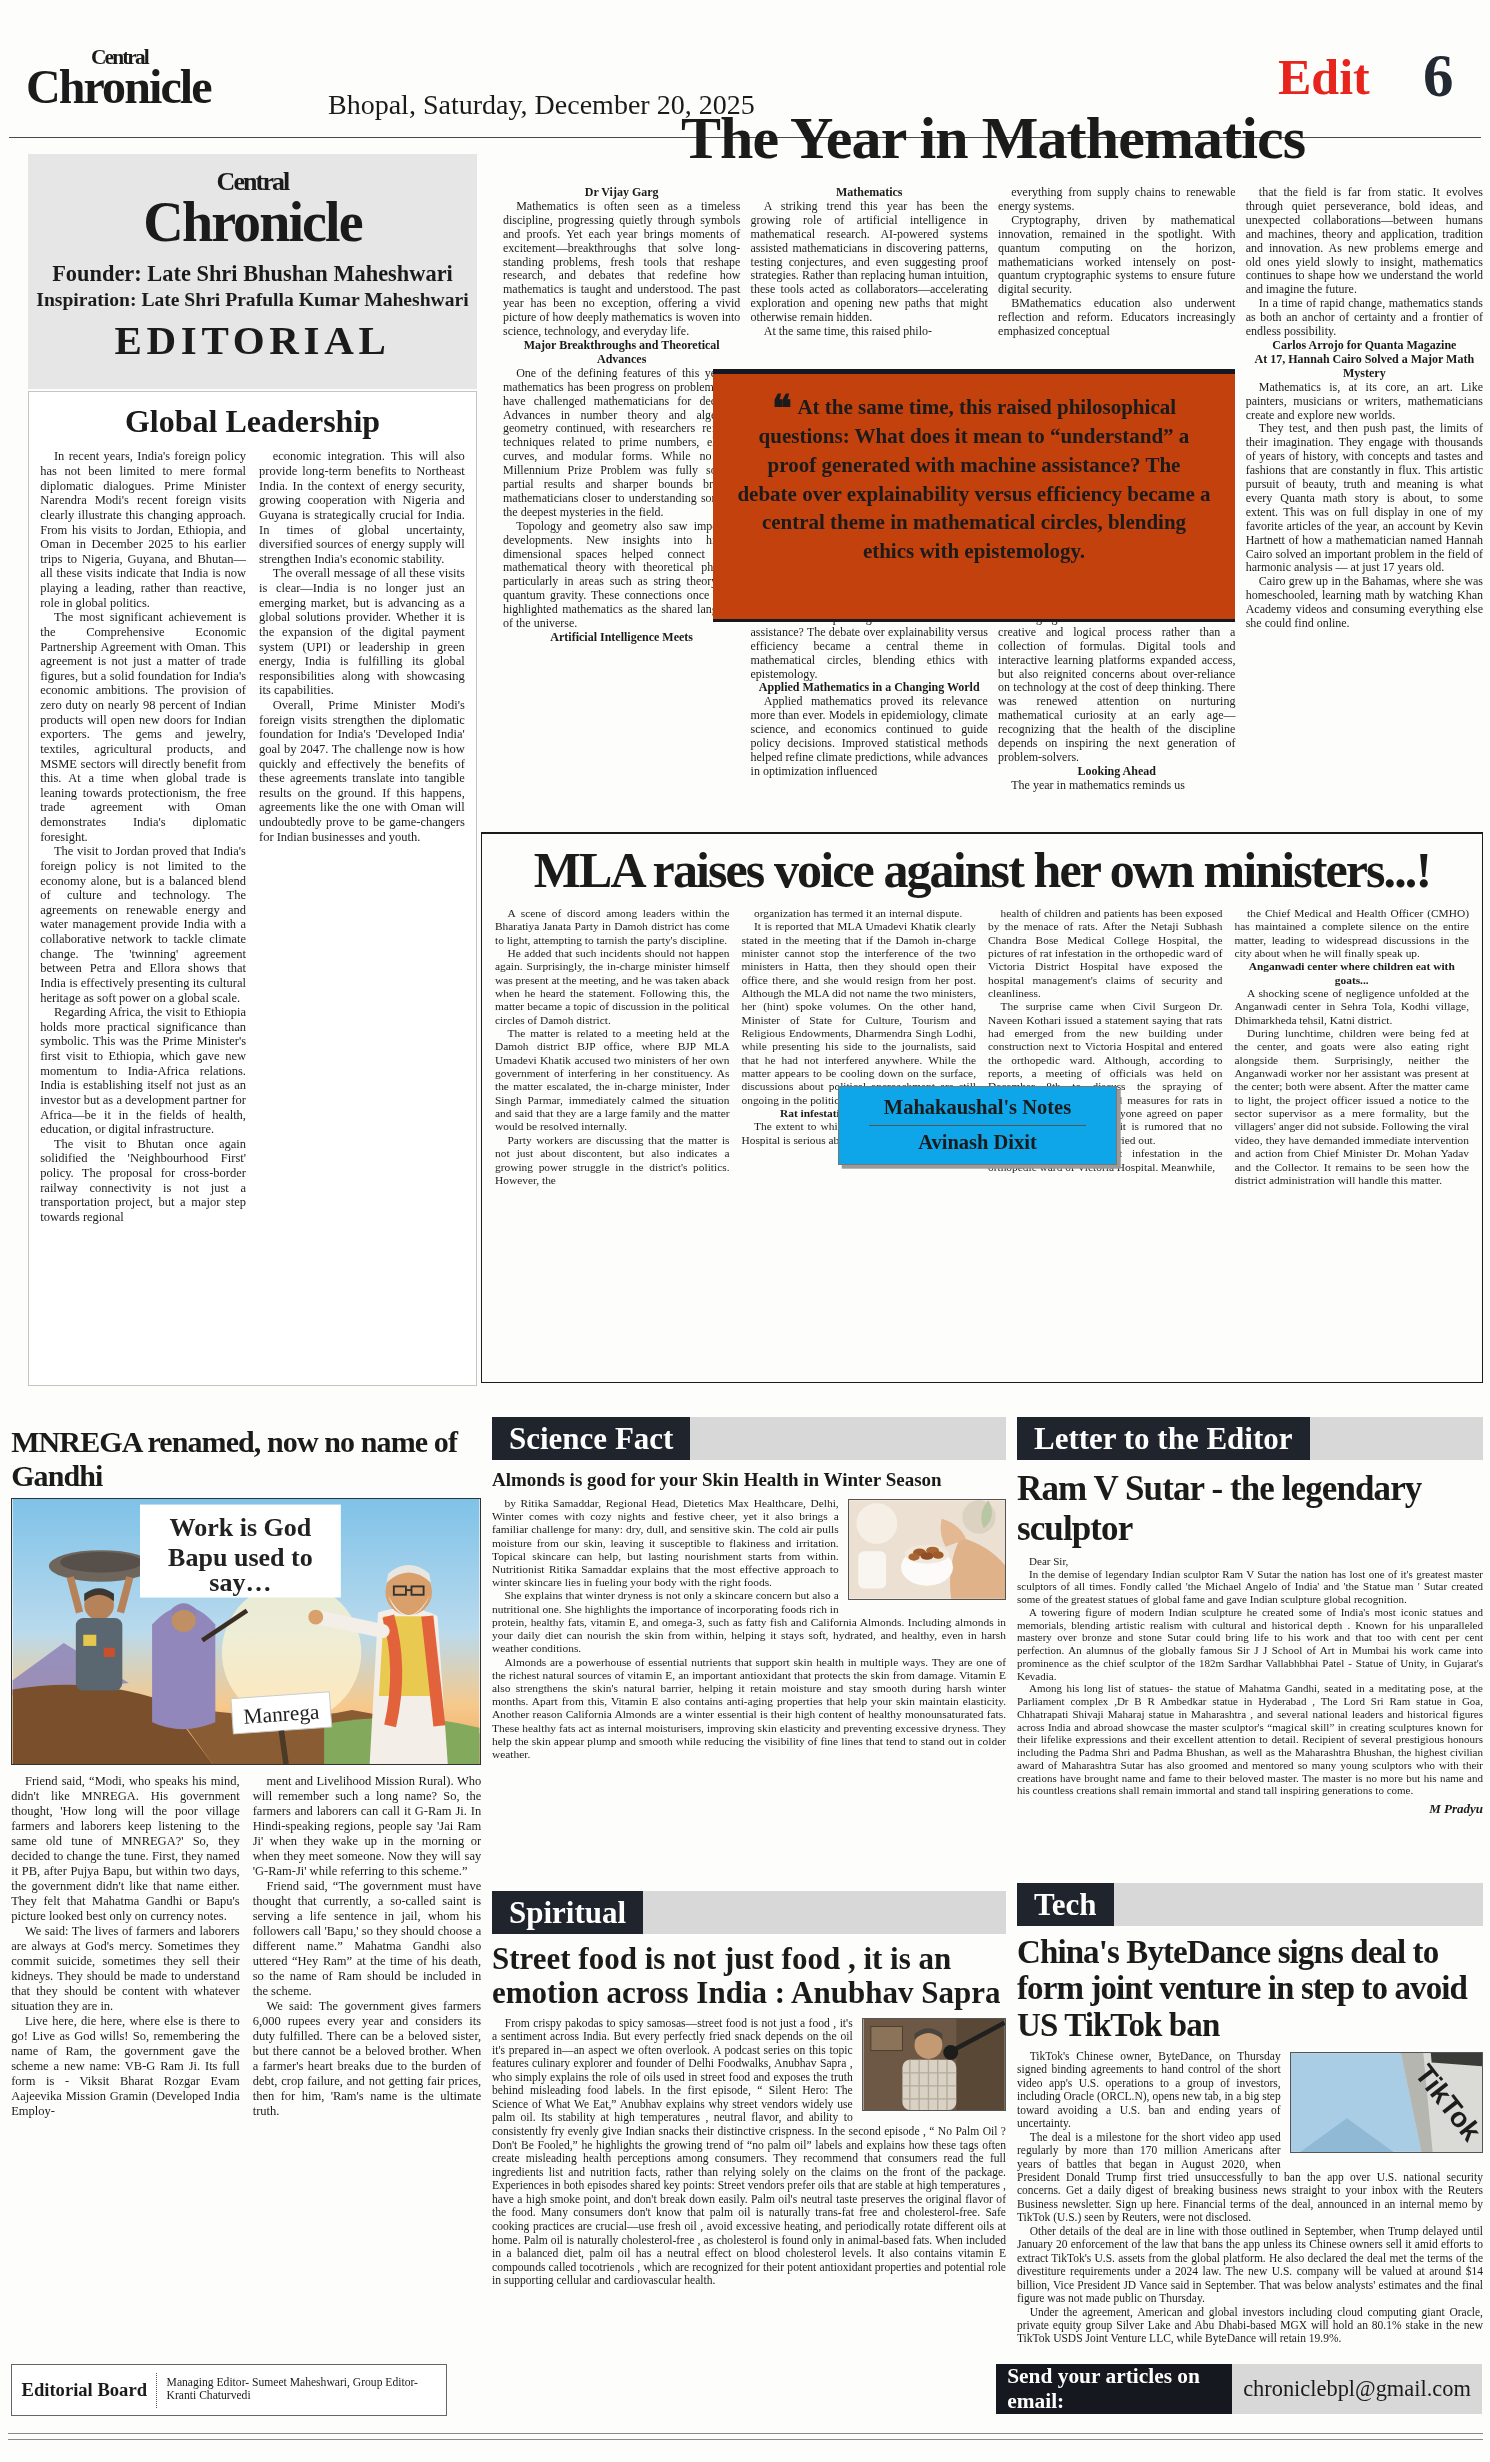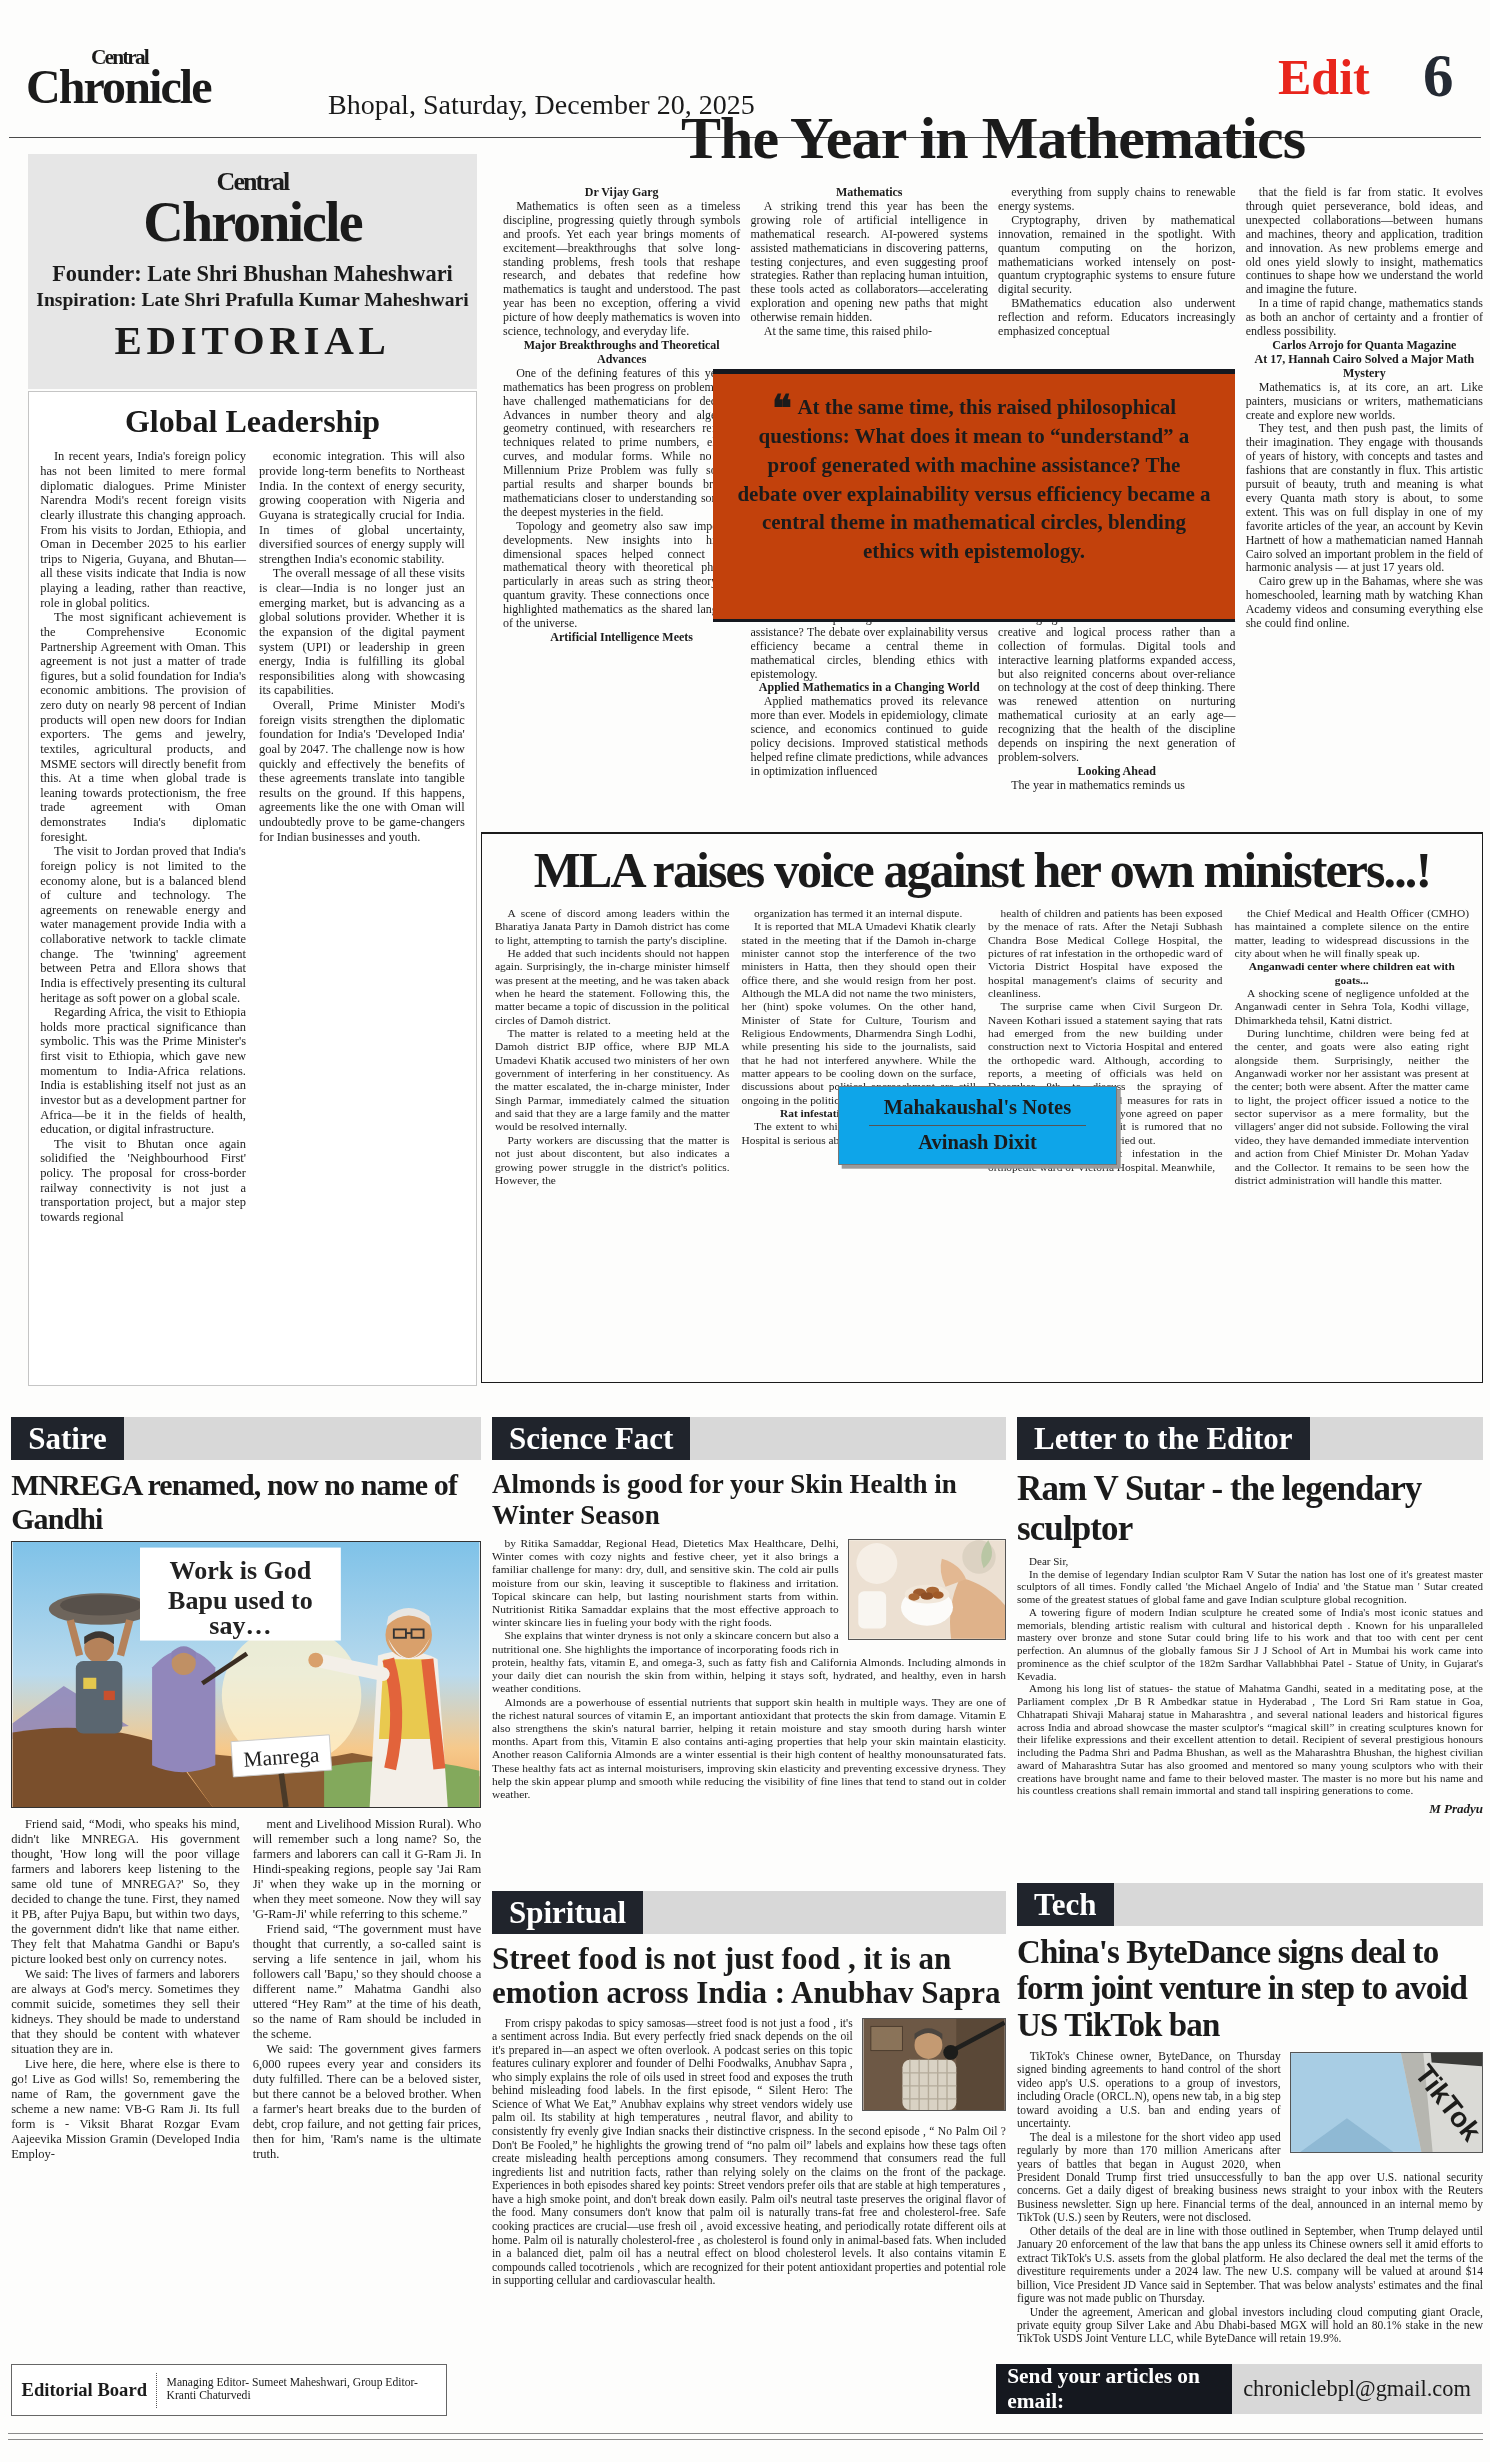--- a/index.html
+++ b/index.html
@@ -55,21 +55,21 @@
   .tag{background:#20242c;color:#fff;font-size:31px;font-weight:bold;line-height:43px;padding:0 17px;}
   .tagrest{flex:1;background:#d8d8d8;}
   
   #satire{position:absolute;left:11.2px;top:1417px;width:470px;height:942px;overflow:hidden;}
   #satire h2{margin:7.5px 0 5.6px 0;font-size:30px;letter-spacing:-0.9px;}
   #cartoon{border:1.4px solid #333;display:block;}
   #satire .cols2{margin-top:9.3px;}
   #satire .col{font-size:12.5px;line-height:1.2;}
   .secbody{text-align:justify;}
   #science{position:absolute;left:492px;top:1417px;width:514px;height:466px;overflow:hidden;}
-  #science h2{margin:9.3px 0 5.6px 0;font-size:27px;}
+  #science h2{margin:9.3px 0 5.6px 0;font-size:19px;}
   #science .secbody{font-size:11.4px;line-height:1.16;}
   #spiritual{position:absolute;left:492px;top:1891px;width:514px;height:470px;overflow:hidden;}
   #spiritual h2{margin:7.5px 0 5.6px 0;font-size:31px;line-height:1.12;}
   #spiritual .secbody{font-size:11.6px;line-height:1.17;}
   #letter{position:absolute;left:1017px;top:1417px;width:466px;height:462px;overflow:hidden;}
   #letter h2{margin:9.3px 0 5.6px 0;font-size:35px;letter-spacing:-0.9px;}
   #letter .secbody{font-size:11px;line-height:1.16;}
   #letter .sig{text-align:right;font-style:italic;font-weight:bold;font-size:13px;margin-top:3.7px;}
   #tech{position:absolute;left:1017px;top:1883px;width:466px;height:478px;overflow:hidden;}
   #tech h2{margin:7.5px 0 5.6px 0;font-size:33px;line-height:1.12;letter-spacing:-0.9px;}
@@ -206,24 +206,20 @@
         </div>
       <div id="notesbox">
         <div class="t">Mahakaushal's Notes</div>
         <hr>
         <div class="a">Avinash Dixit</div>
       </div>
     </div>
   </div>
 
   <div id="satire">
-    <div class="tagbar">
-      <div class="tag">Satire</div>
-      <div class="tagrest"></div>
-    </div>
     <h2>MNREGA renamed, now no name of Gandhi</h2>
     <svg id="cartoon" width="468" height="265" viewBox="0 0 502 285">
       <defs>
         <linearGradient id="sky" x1="0" y1="0" x2="0" y2="1">
           <stop offset="0" stop-color="#7fc2e8"></stop>
             <stop offset="0.5" stop-color="#b9daed"></stop>
           <stop offset="0.78" stop-color="#f6c98b"></stop>
             <stop offset="1" stop-color="#efa55e"></stop>
         </linearGradient>
       </defs>

